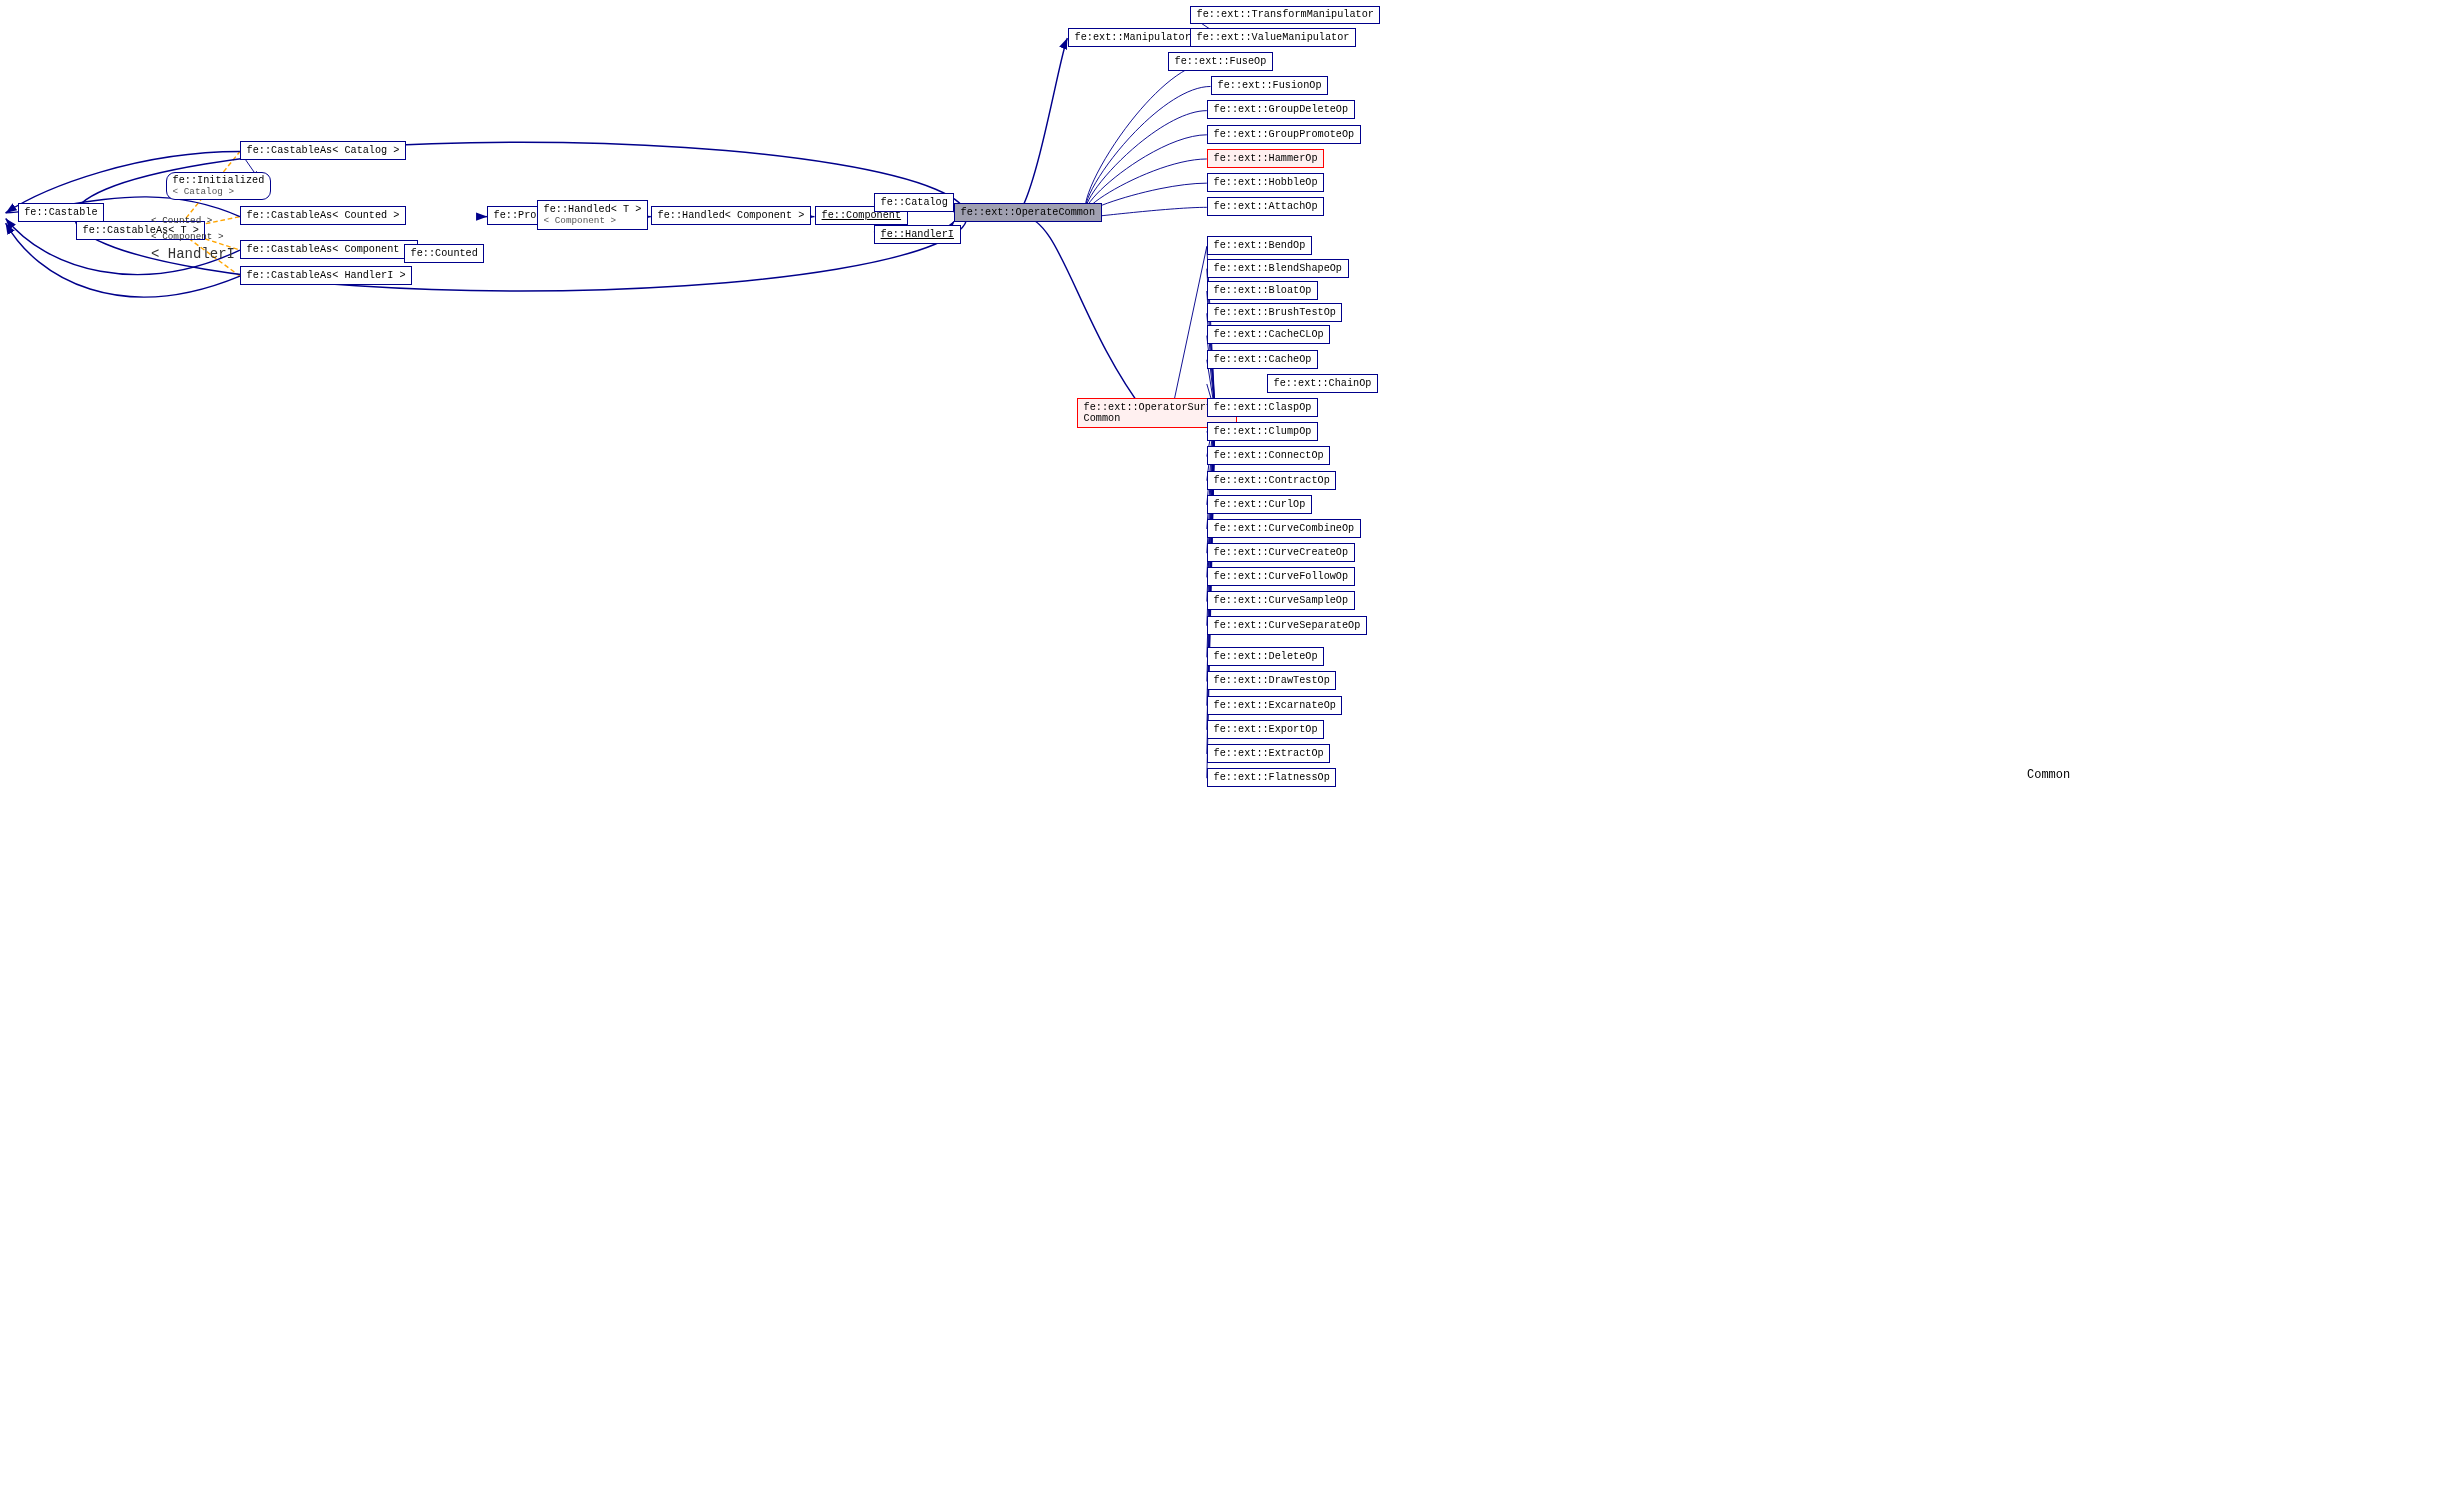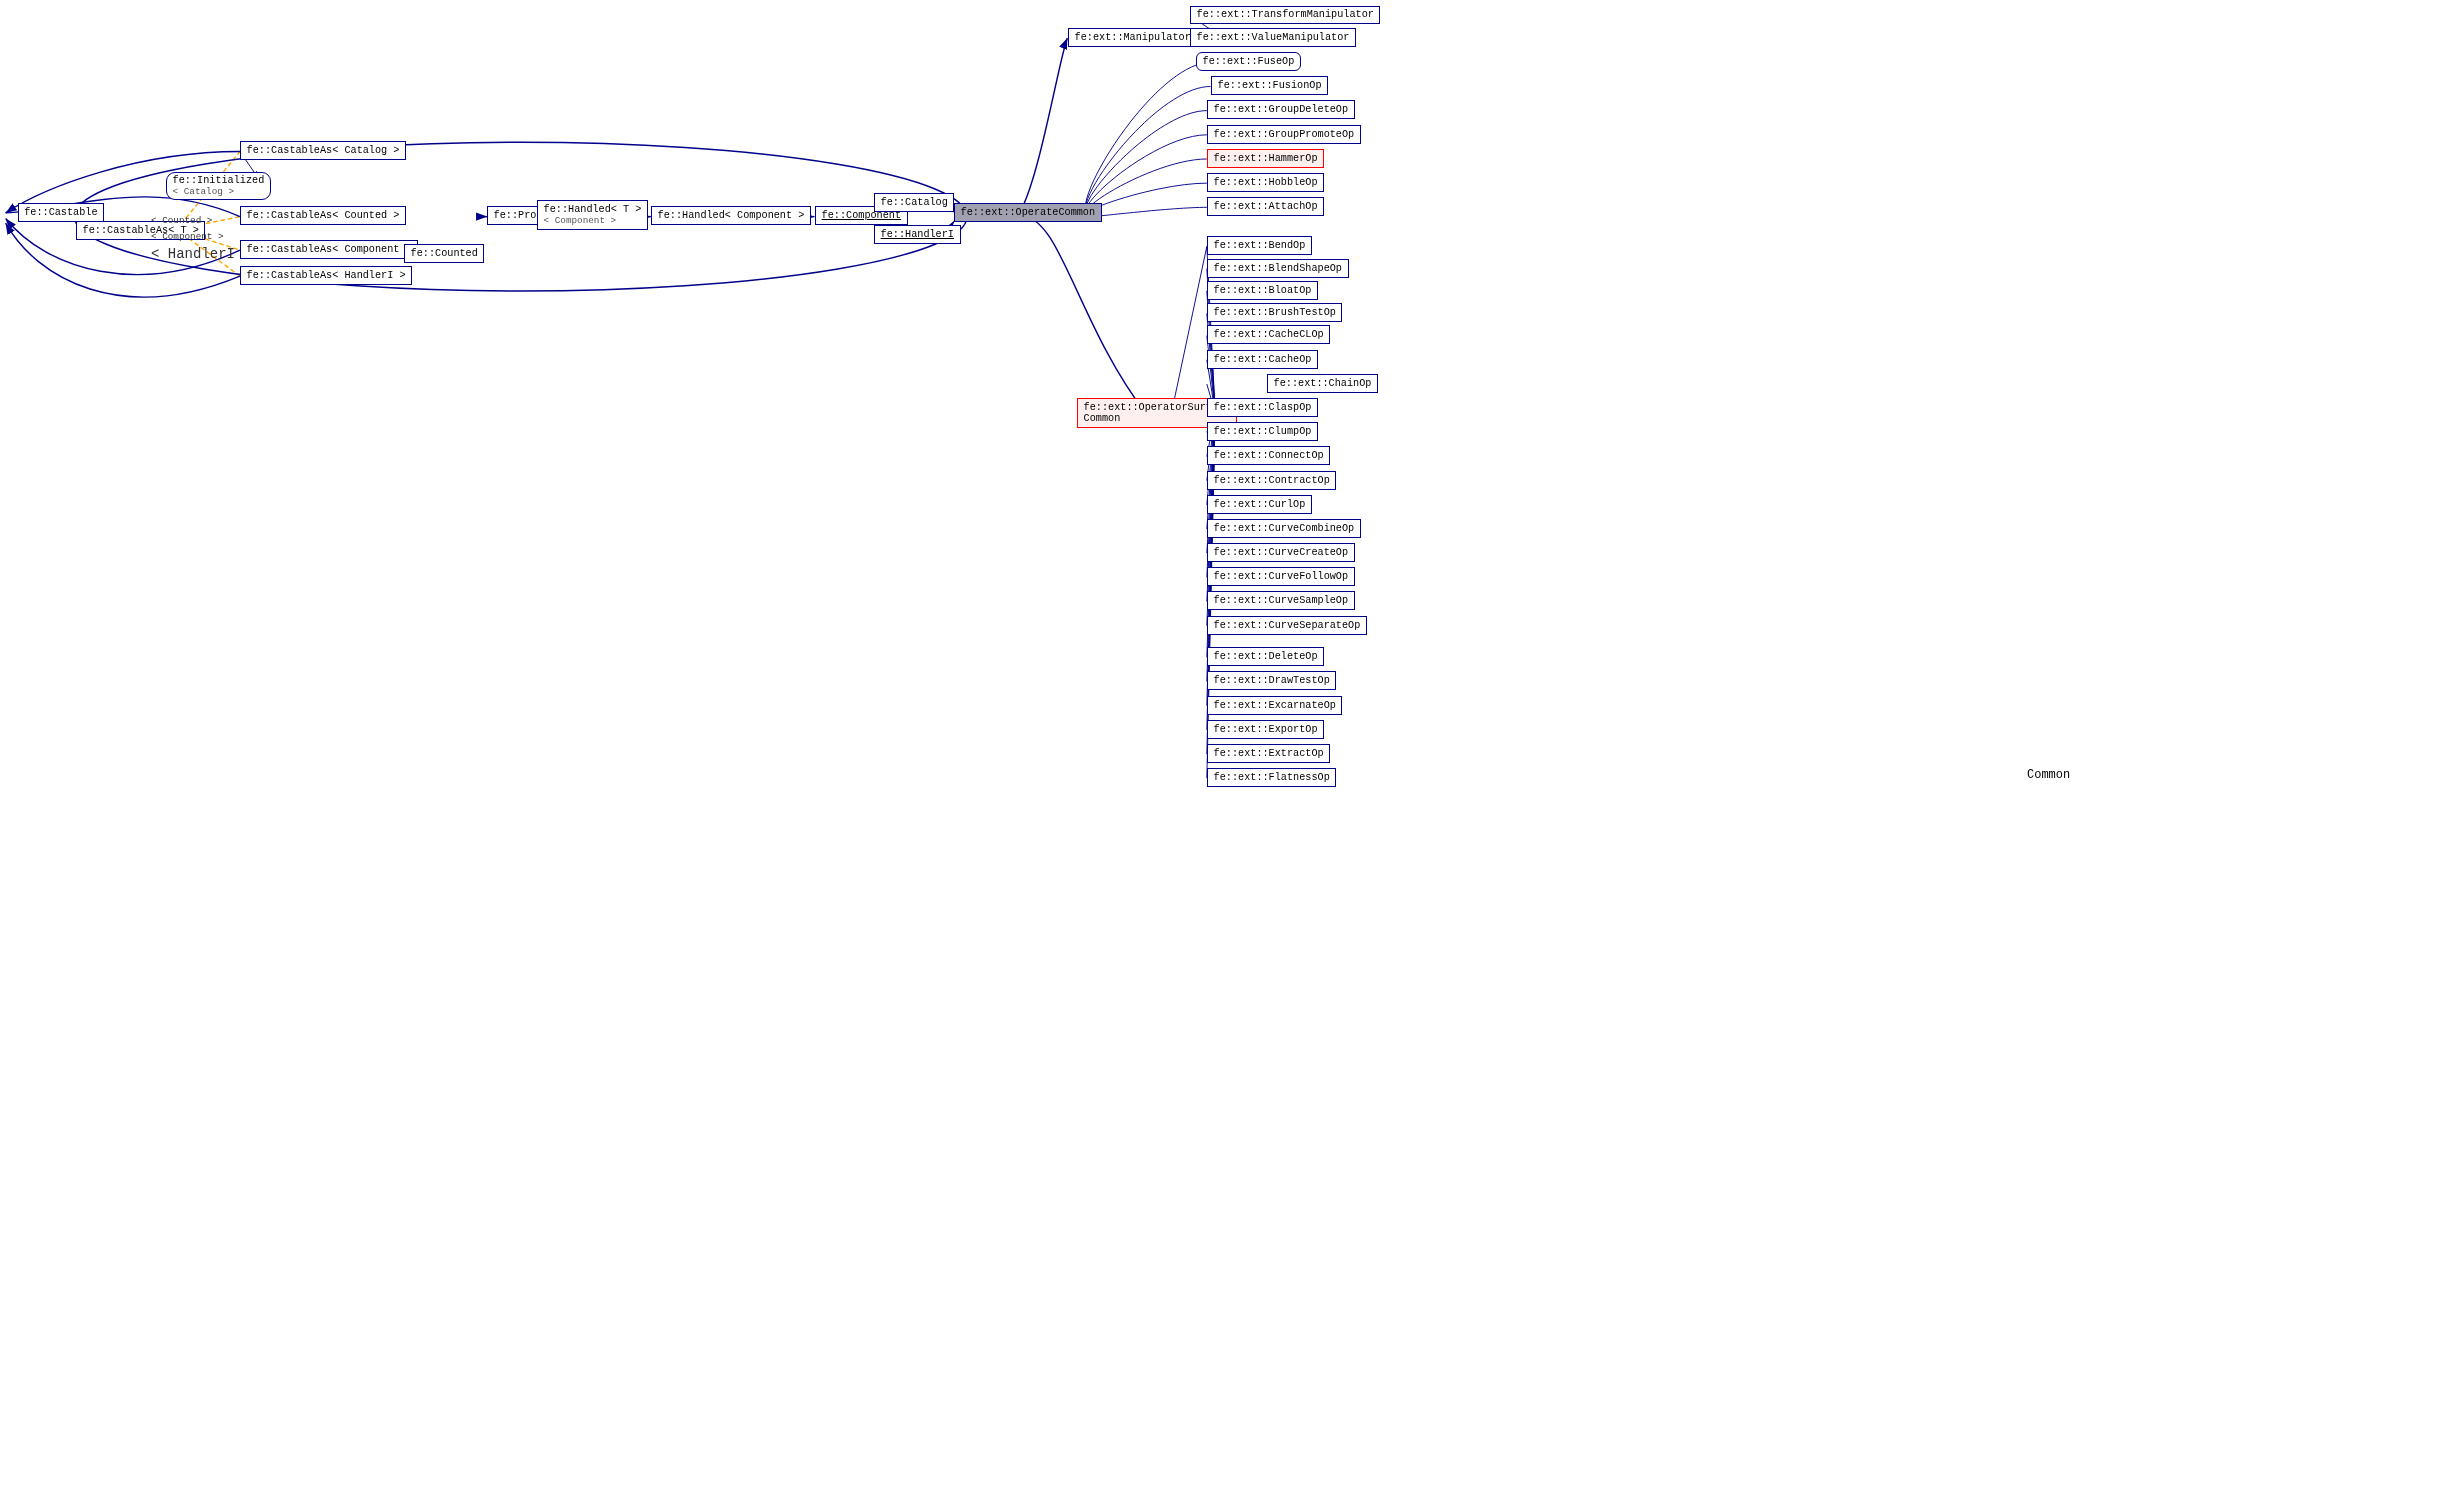--- a/index.html
+++ b/index.html
@@ -218,21 +218,21 @@
   </div>
 
   <div class="node" style="left:1190px;top:5.6px;">
     <span>fe::ext::TransformManipulator</span>
   </div>
 
   <div class="node" style="left:1190px;top:28px;">
     <span>fe::ext::ValueManipulator</span>
   </div>
 
-  <div class="node" style="left:1196px;top:52px;border-radius:6px;">
+  <div class="node" style="left:1168px;top:52px;">
     <span>fe::ext::FuseOp</span>
   </div>
 
   <div class="node" style="left:1211px;top:76px;">
     <span>fe::ext::FusionOp</span>
   </div>
 
   <div class="node" style="left:1207px;top:100px;">
     <span>fe::ext::GroupDeleteOp</span>
   </div>

